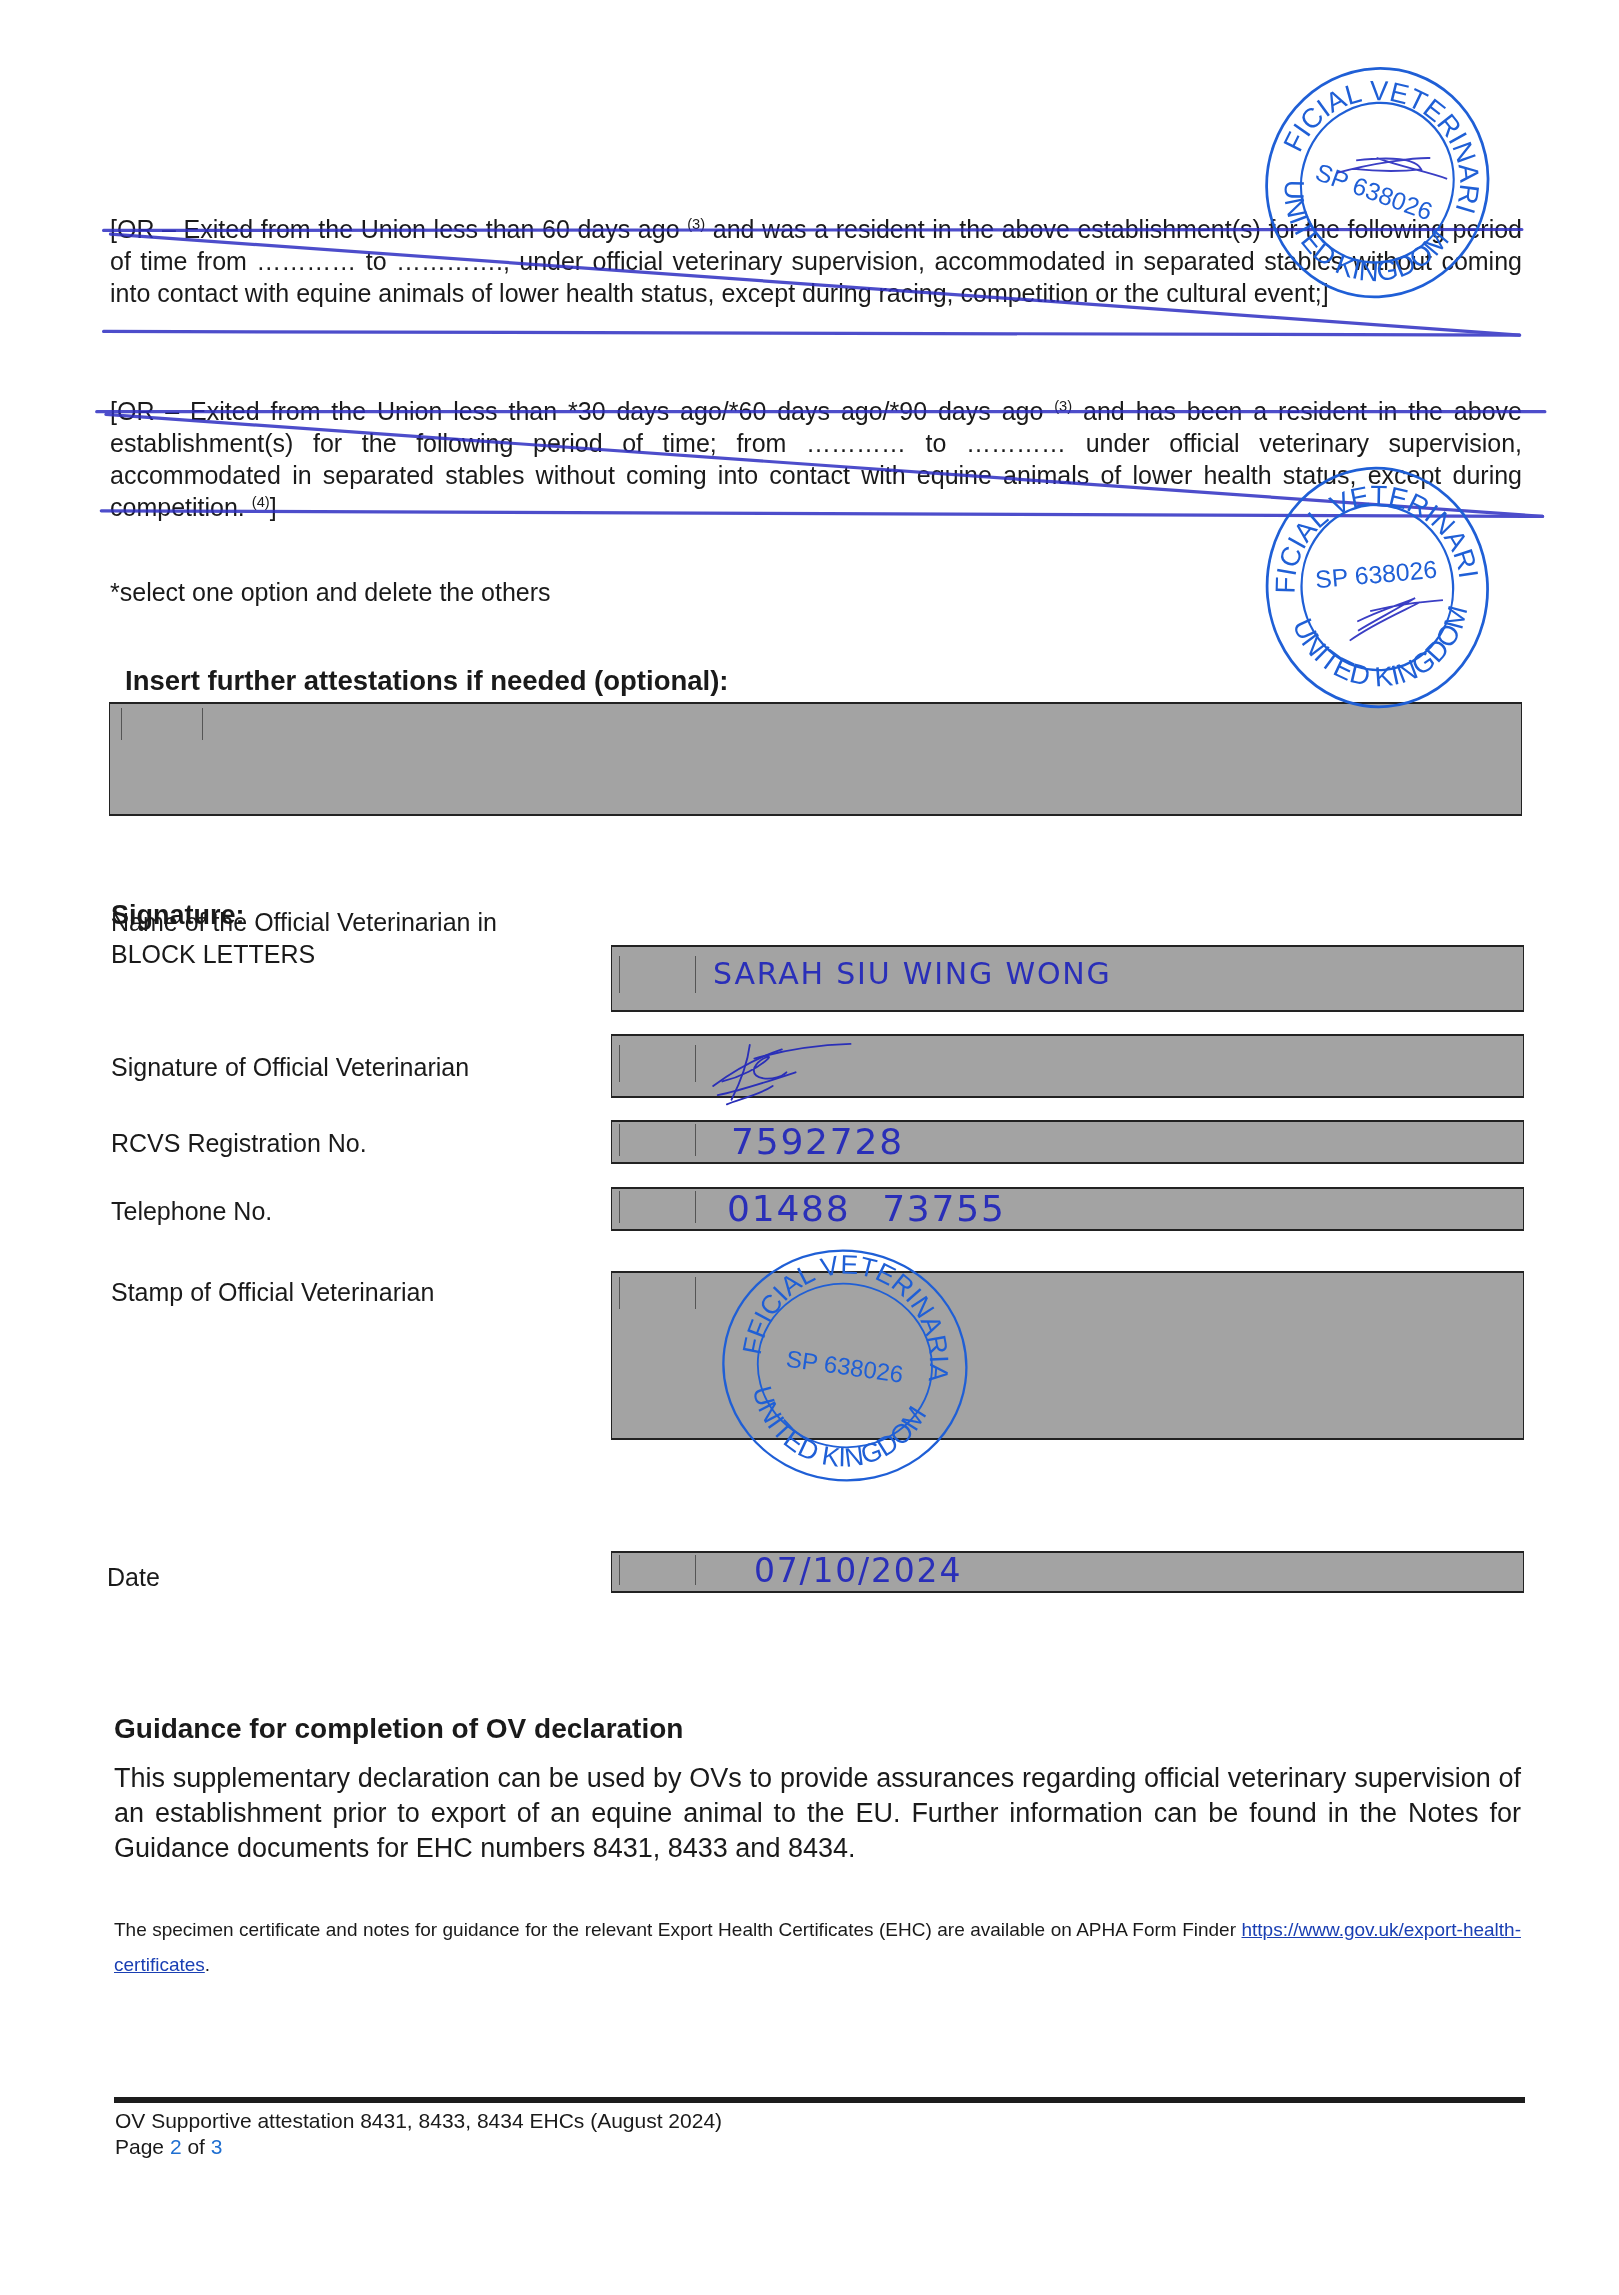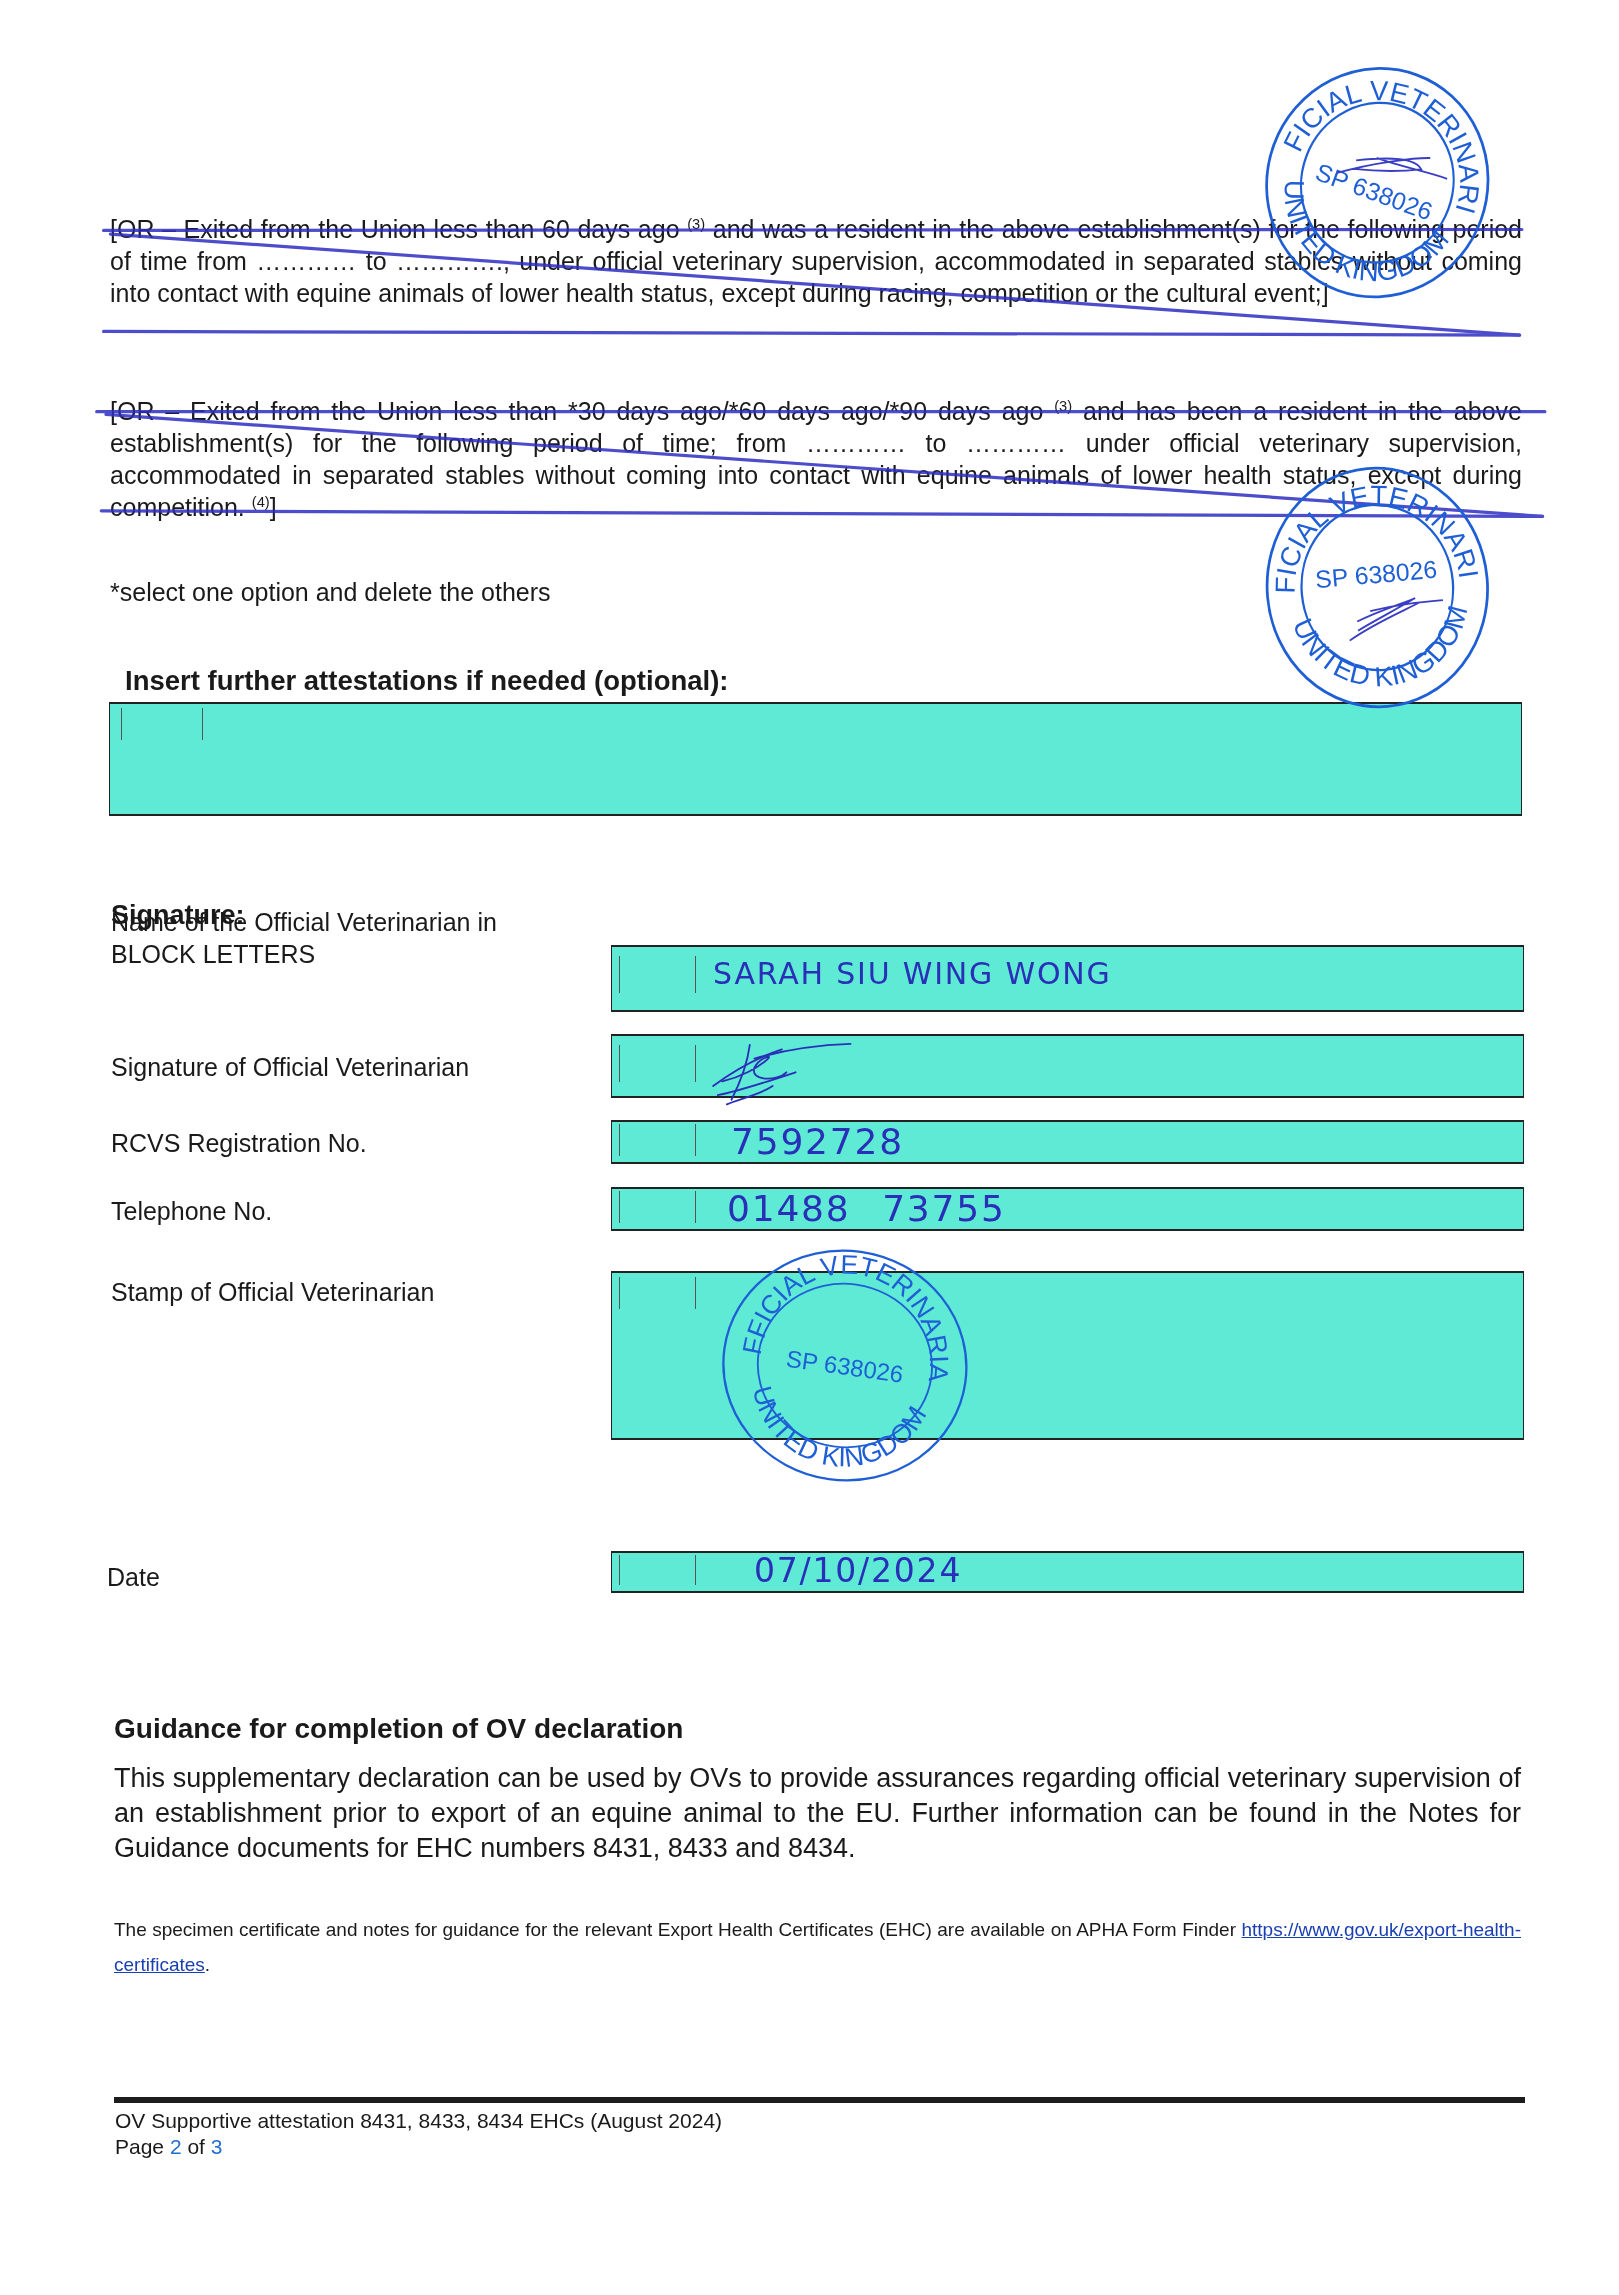--- a/index.html
+++ b/index.html
@@ -4,21 +4,21 @@
 <style>
   html, body { margin: 0; padding: 0; background: #ffffff; }
   body { width: 1620px; height: 2295px; position: relative; overflow: hidden;
          font-family: "Liberation Sans", sans-serif; color: #1a1a1a; }
   .abs { position: absolute; }
   .para { font-size: 25px; line-height: 32px; text-align: justify; text-align-last: left; }
   .para sup { font-size: 14.7px; line-height: 0; }
   .label { font-size: 25px; line-height: 32px; }
   .heading { font-size: 28.5px; font-weight: bold; }
   .subheading { font-size: 27px; font-weight: bold; text-align: center; }
-  .box { position: absolute; border: 2.3px solid #222; border-left-width: 1.8px; border-right-width: 1.8px; background: #5eead4; }
+  .box { position: absolute; border: 2.3px solid #222; border-left-width: 1.8px; border-right-width: 1.8px; background: #a3a3a3; }
   .tick { position: absolute; width: 0.9px; background: #555; }
   .hand { font-family: "DejaVu Sans", sans-serif; color: #2a2fb8; position: absolute; font-size: 33px; letter-spacing: 1.8px; }
   .footer-text { font-size: 21px; line-height: 26px; }
   .page-num { color: #1f6fd1; }
   a.link { color: #1a3fb3; text-decoration: underline; }
   svg.overlay { position: absolute; left: 0; top: 0; pointer-events: none; }
   .stamp-text { font-family: "Liberation Sans", sans-serif; fill: #1f5fd6; }
 </style>
 </head>
 <body>

